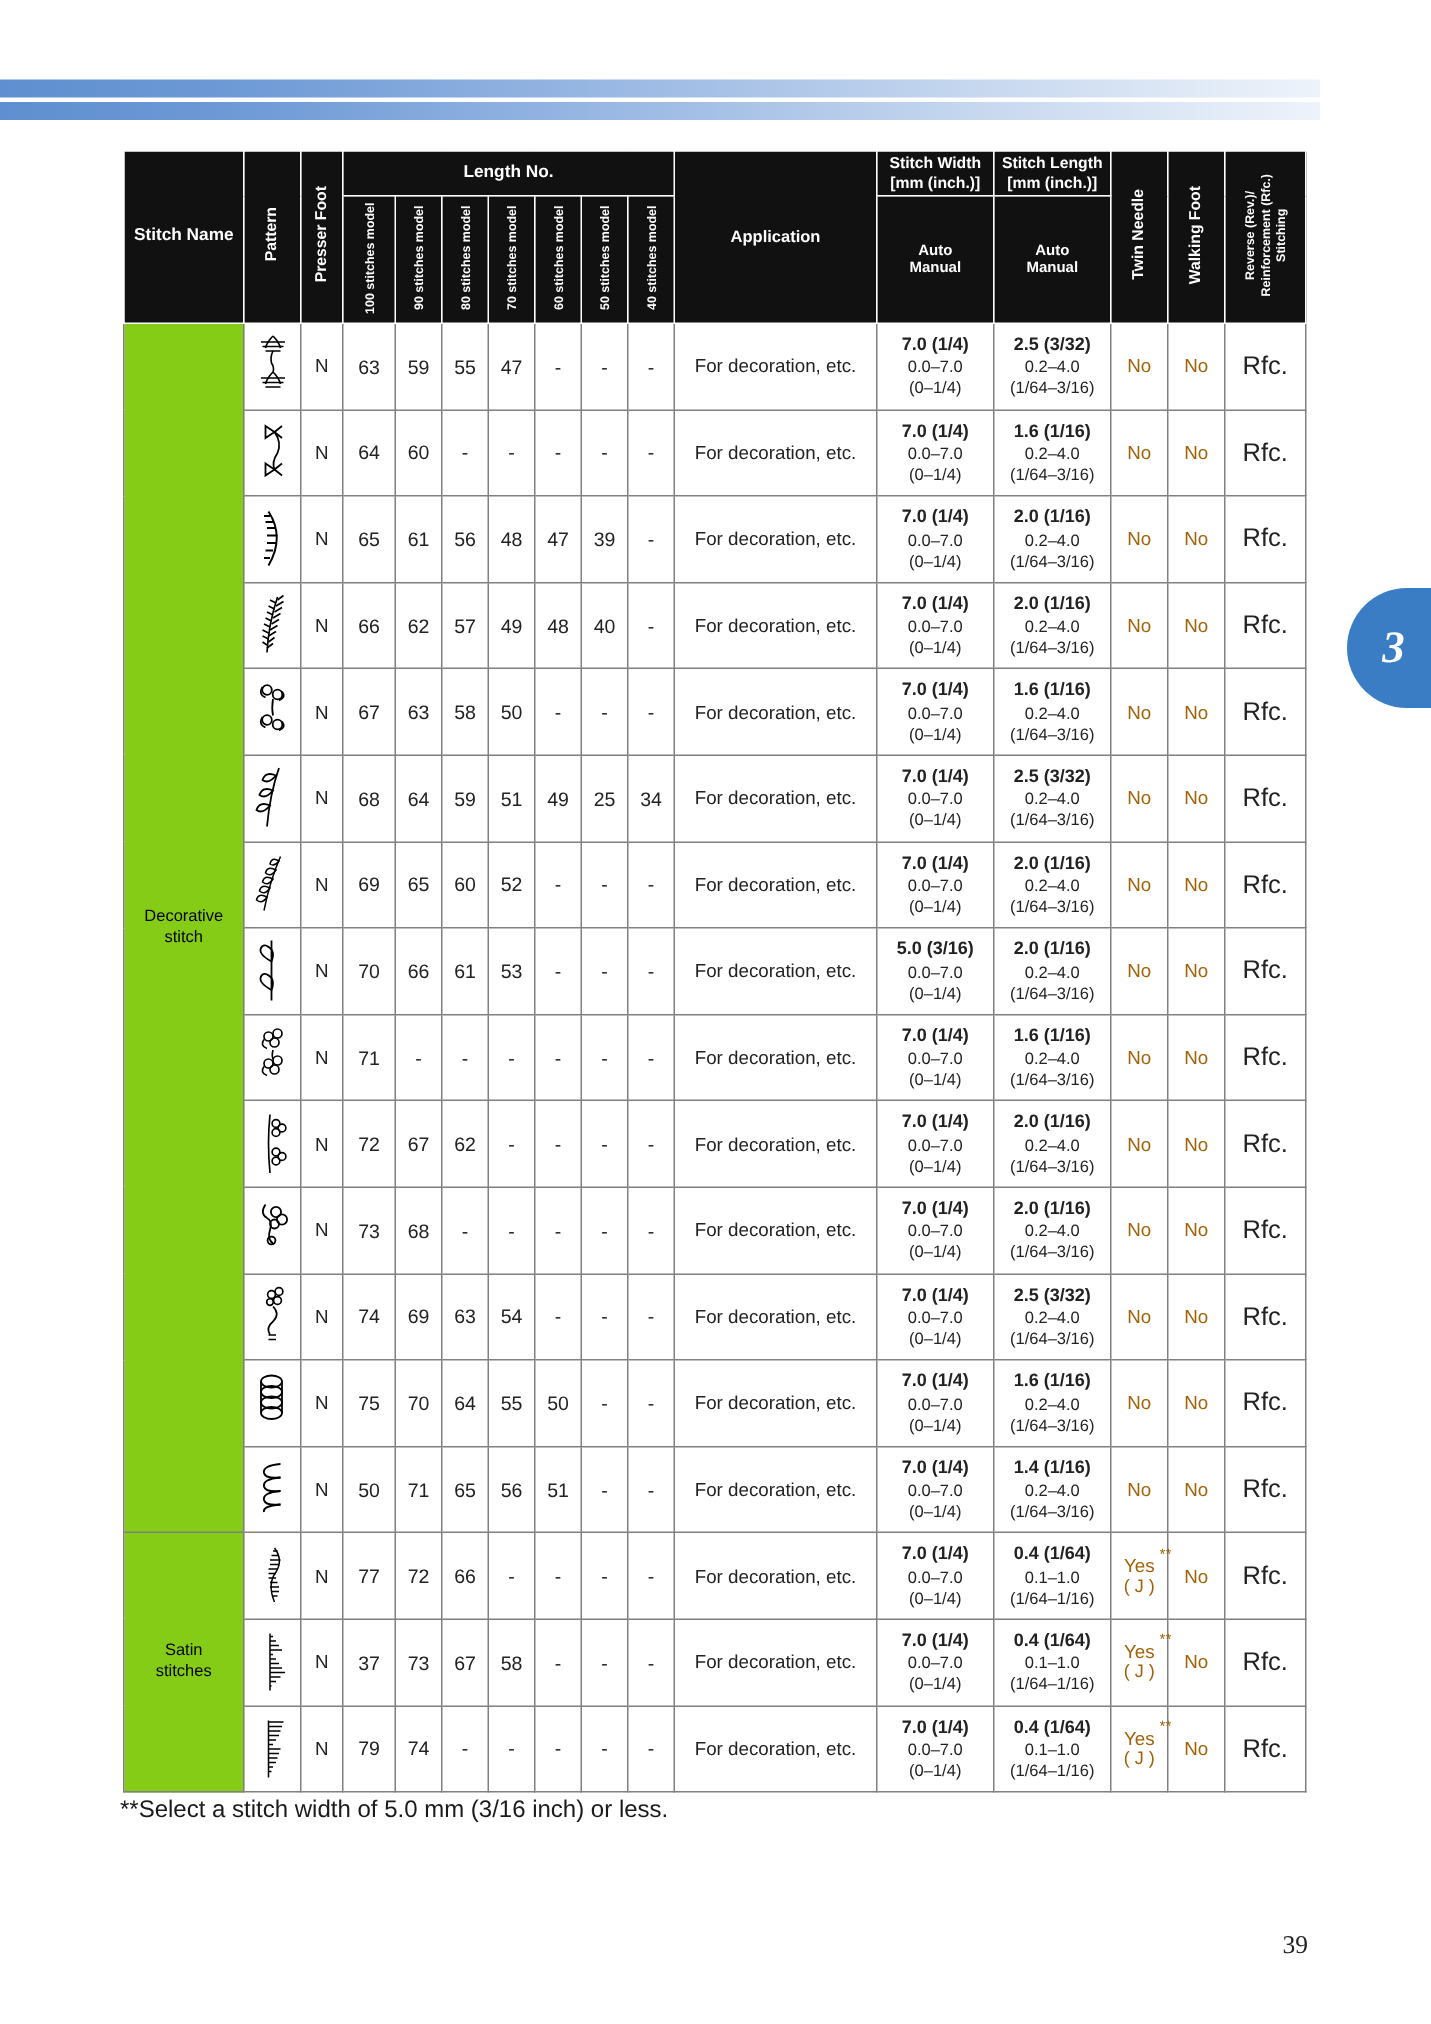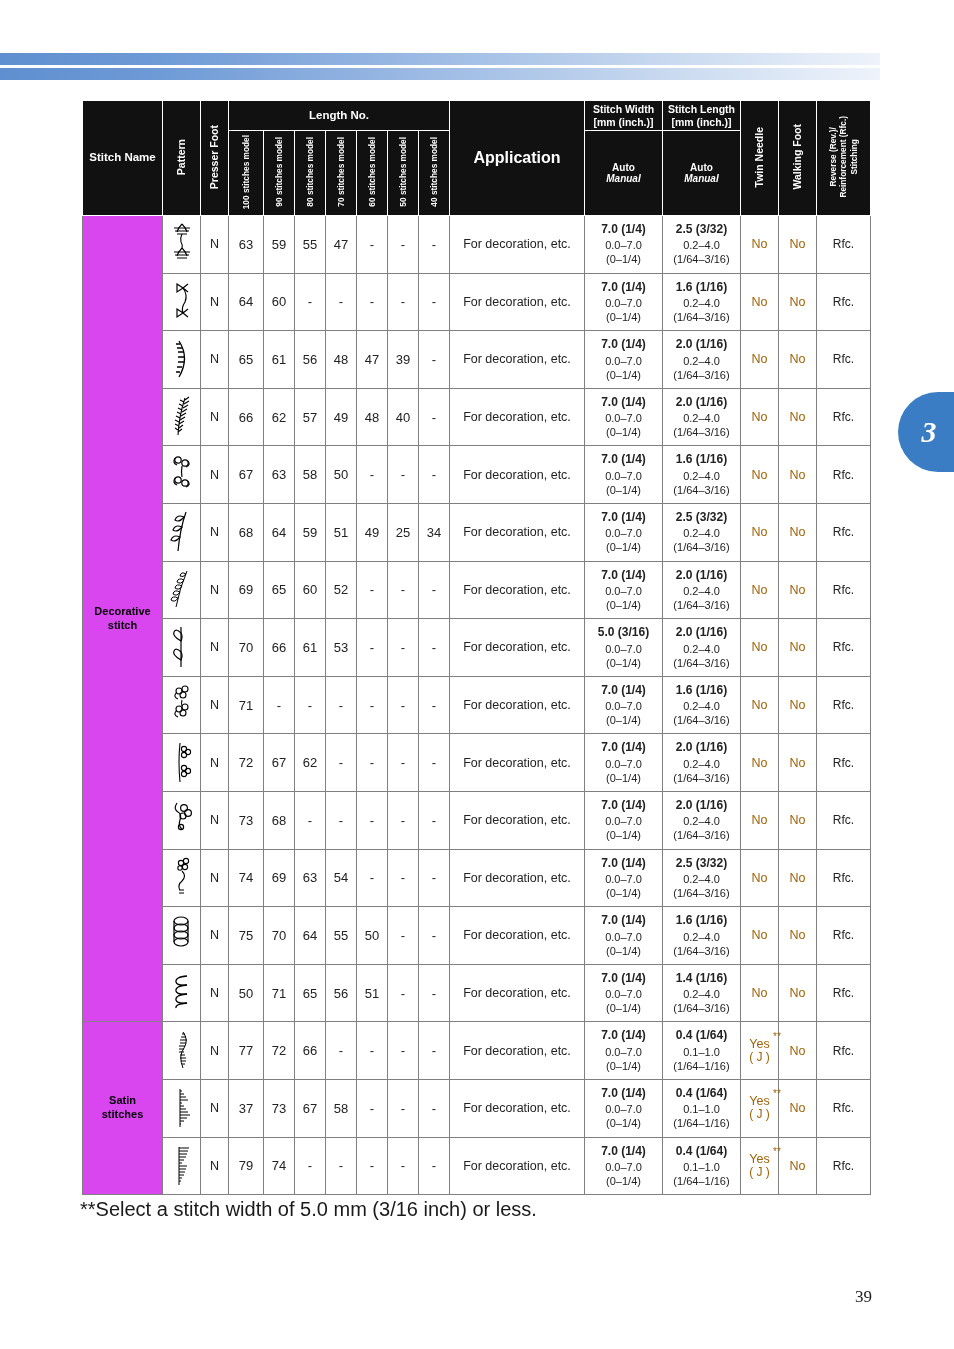--- a/index.html
+++ b/index.html
@@ -85,37 +85,37 @@
   }
   .hdr-vert {
     writing-mode: vertical-rl;
     transform: rotate(180deg);
     white-space: nowrap;
     margin: 0 auto;
   }
   .hdr-vert-small { font-size: 8.3px; }
   .hdr-name { font-size: 11.5px; }
   .hdr-patno { font-size: 11.5px; }
-  .hdr-app { font-size: 16px; }
+  .hdr-app { font-size: 11px; }
   .hdr-sw { font-size: 10.5px; line-height: 1.22; }
   .hdr-auto-big { font-size: 10px; font-weight: bold; }
-  .hdr-auto-small { font-size: 10px; font-weight: bold; font-style: italic; }
+  .hdr-auto-small { font-size: 10px; font-weight: bold; }
   .hdr-wrap2 {
     writing-mode: vertical-rl;
     transform: rotate(180deg);
     white-space: nowrap;
     line-height: 1.25;
     text-align: center;
     margin: 0 auto;
   }
 
   
   .group-cell {
-    background: #d946ef;
-    font-weight: bold;
+    background: #84cc16;
+    font-weight: normal;
     font-size: 11px;
     color: #000000;
     line-height: 1.25;
   }
 
   
   .cell-pattern {
     background: #ffffff;
     font-family: "Liberation Serif", serif;
     font-size: 20px;
@@ -123,31 +123,31 @@
     line-height: 1;
   }
   .cell-pattern svg { display: block; margin: 0 auto; }
   .cell-foot  { font-size: 12.5px; color: #222; }
   .cell-num   { font-size: 13px; color: #222; }
   .cell-app   { font-size: 12.5px; color: #222; text-align: left; padding-left: 6px; }
   .cell-val   { font-size: 11.5px; color: #222; line-height: 1.28; padding: 3px 2px; }
   .cell-val .big { font-weight: bold; font-size: 12px; display: block; margin-bottom: 1px; }
   .cell-val .rng { display: block; font-size: 11px; }
   .cell-yn    { font-size: 12.5px; color: #a16207; }
-  .cell-rfc   { font-size: 12px; color: #222; }
+  .cell-rfc   { font-size: 17px; color: #222; }
   .yes-wrap   { position: relative; display: inline-block; line-height: 1.15; font-size: 12.5px; }
   .yes-wrap .stars { position: absolute; top: -6px; right: -11px; font-size: 10px; }
   .yes-wrap .paren { display: block; font-size: 12px; }
 
   
   #footnote {
     position: absolute;
     left: 80px;
     top: 1198px;
-    font-size: 20px;
+    font-size: 16px;
     color: #1a1a1a;
     font-family: "Liberation Sans", sans-serif;
   }
 
   
   #page-number {
     position: absolute;
     right: 82px;
     top: 1287px;
     font-size: 17px;

